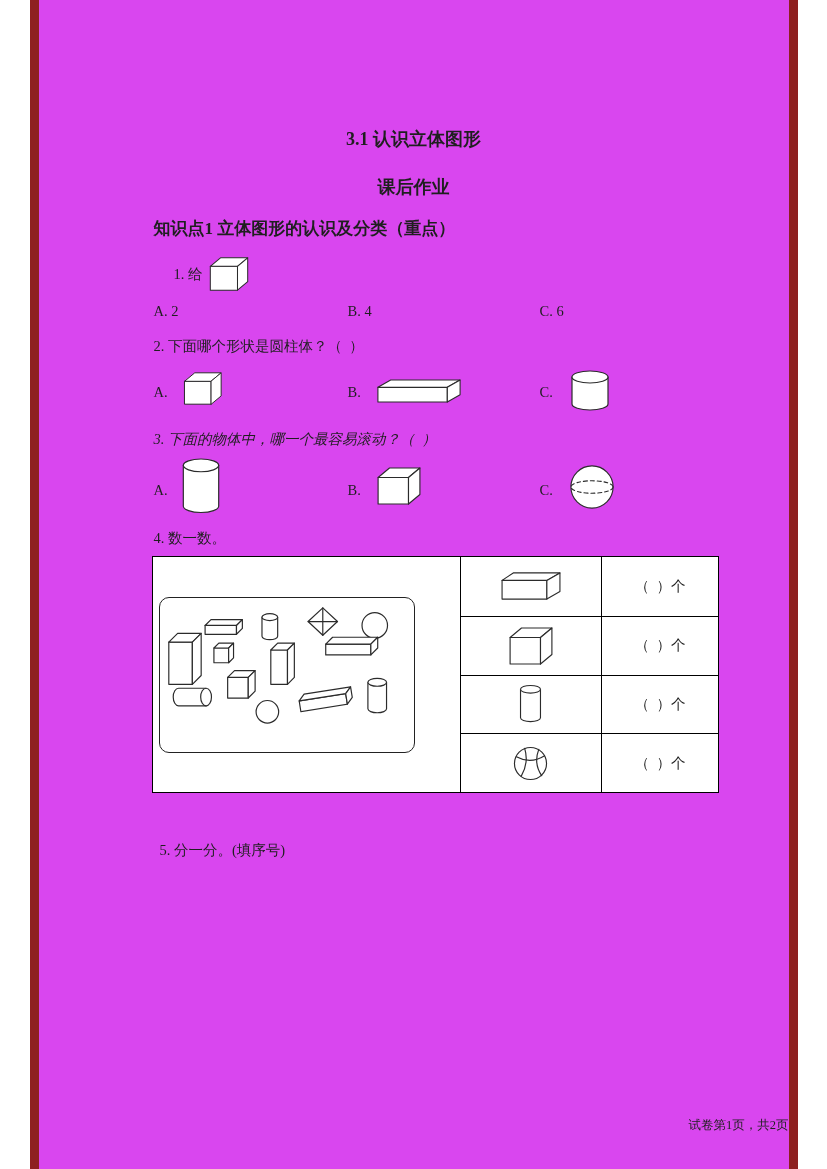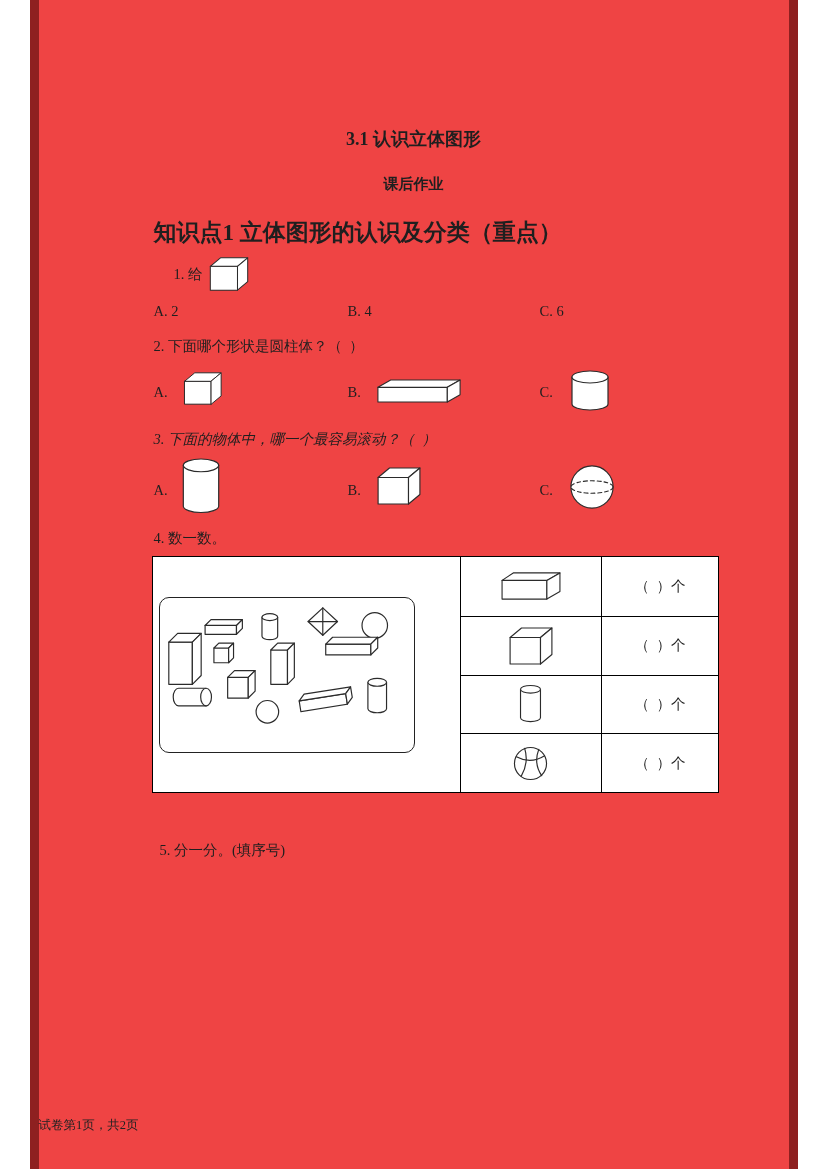--- a/index.html
+++ b/index.html
@@ -1,34 +1,34 @@
 <!DOCTYPE html>
 <html><head>
 <meta charset="utf-8">
 <style>
   * { margin:0; padding:0; box-sizing:border-box; }
   html,body { background:#ffffff; }
   .page {
     position:relative; width:768px; height:1169px; margin:0 auto;
-    background:#ef4444; overflow:hidden;
+    background:#d946ef; overflow:hidden;
     font-family:"Liberation Serif","DejaVu Serif",serif;
     color:#1f1f1f;
   }
   .edge { position:absolute; top:0; bottom:0; width:9px; background:#8e2020; }
   .edge.left { left:0; }
   .edge.right { right:0; }
   .centered { position:absolute; left:9px; right:9px; text-align:center; white-space:pre; }
   .title { top:127px; font-size:18px; font-weight:700; }
-  .subtitle { top:175px; font-size:15px; font-weight:700; }
-  .section { position:absolute; left:124px; top:217px; font-size:23px; font-weight:700; white-space:pre; }
+  .subtitle { top:175px; font-size:18px; font-weight:700; }
+  .section { position:absolute; left:124px; top:217px; font-size:17px; font-weight:700; white-space:pre; }
   .txt { position:absolute; font-size:14.5px; white-space:pre; }
   .q1row { position:absolute; left:124px; top:254px; height:40px; display:flex; align-items:center;margin-left:20px; }
   .q1row .t { font-size:14.5px; white-space:pre; }
   .q1row svg { margin:0 6px; }
-  .footer { position:absolute; left:9px; right:9px; top:1117px; text-align:left; font-size:12.5px; color:#222; }
+  .footer { position:absolute; left:9px; right:9px; top:1117px; text-align:right; font-size:12.5px; color:#222; }
 
   svg.shape { display:block; overflow:visible; }
   svg.shape path, svg.shape ellipse, svg.shape circle {
     fill:#ffffff; stroke:#2b2b2b; stroke-width:1.2; stroke-linejoin:round; stroke-linecap:round;
   }
   svg.shape .nofill { fill:none; }
   svg.shape .dash { fill:none; stroke-dasharray:4 3; }
 
   .count-table {
     position:absolute; left:122px; top:556px; width:567px; height:237px;

